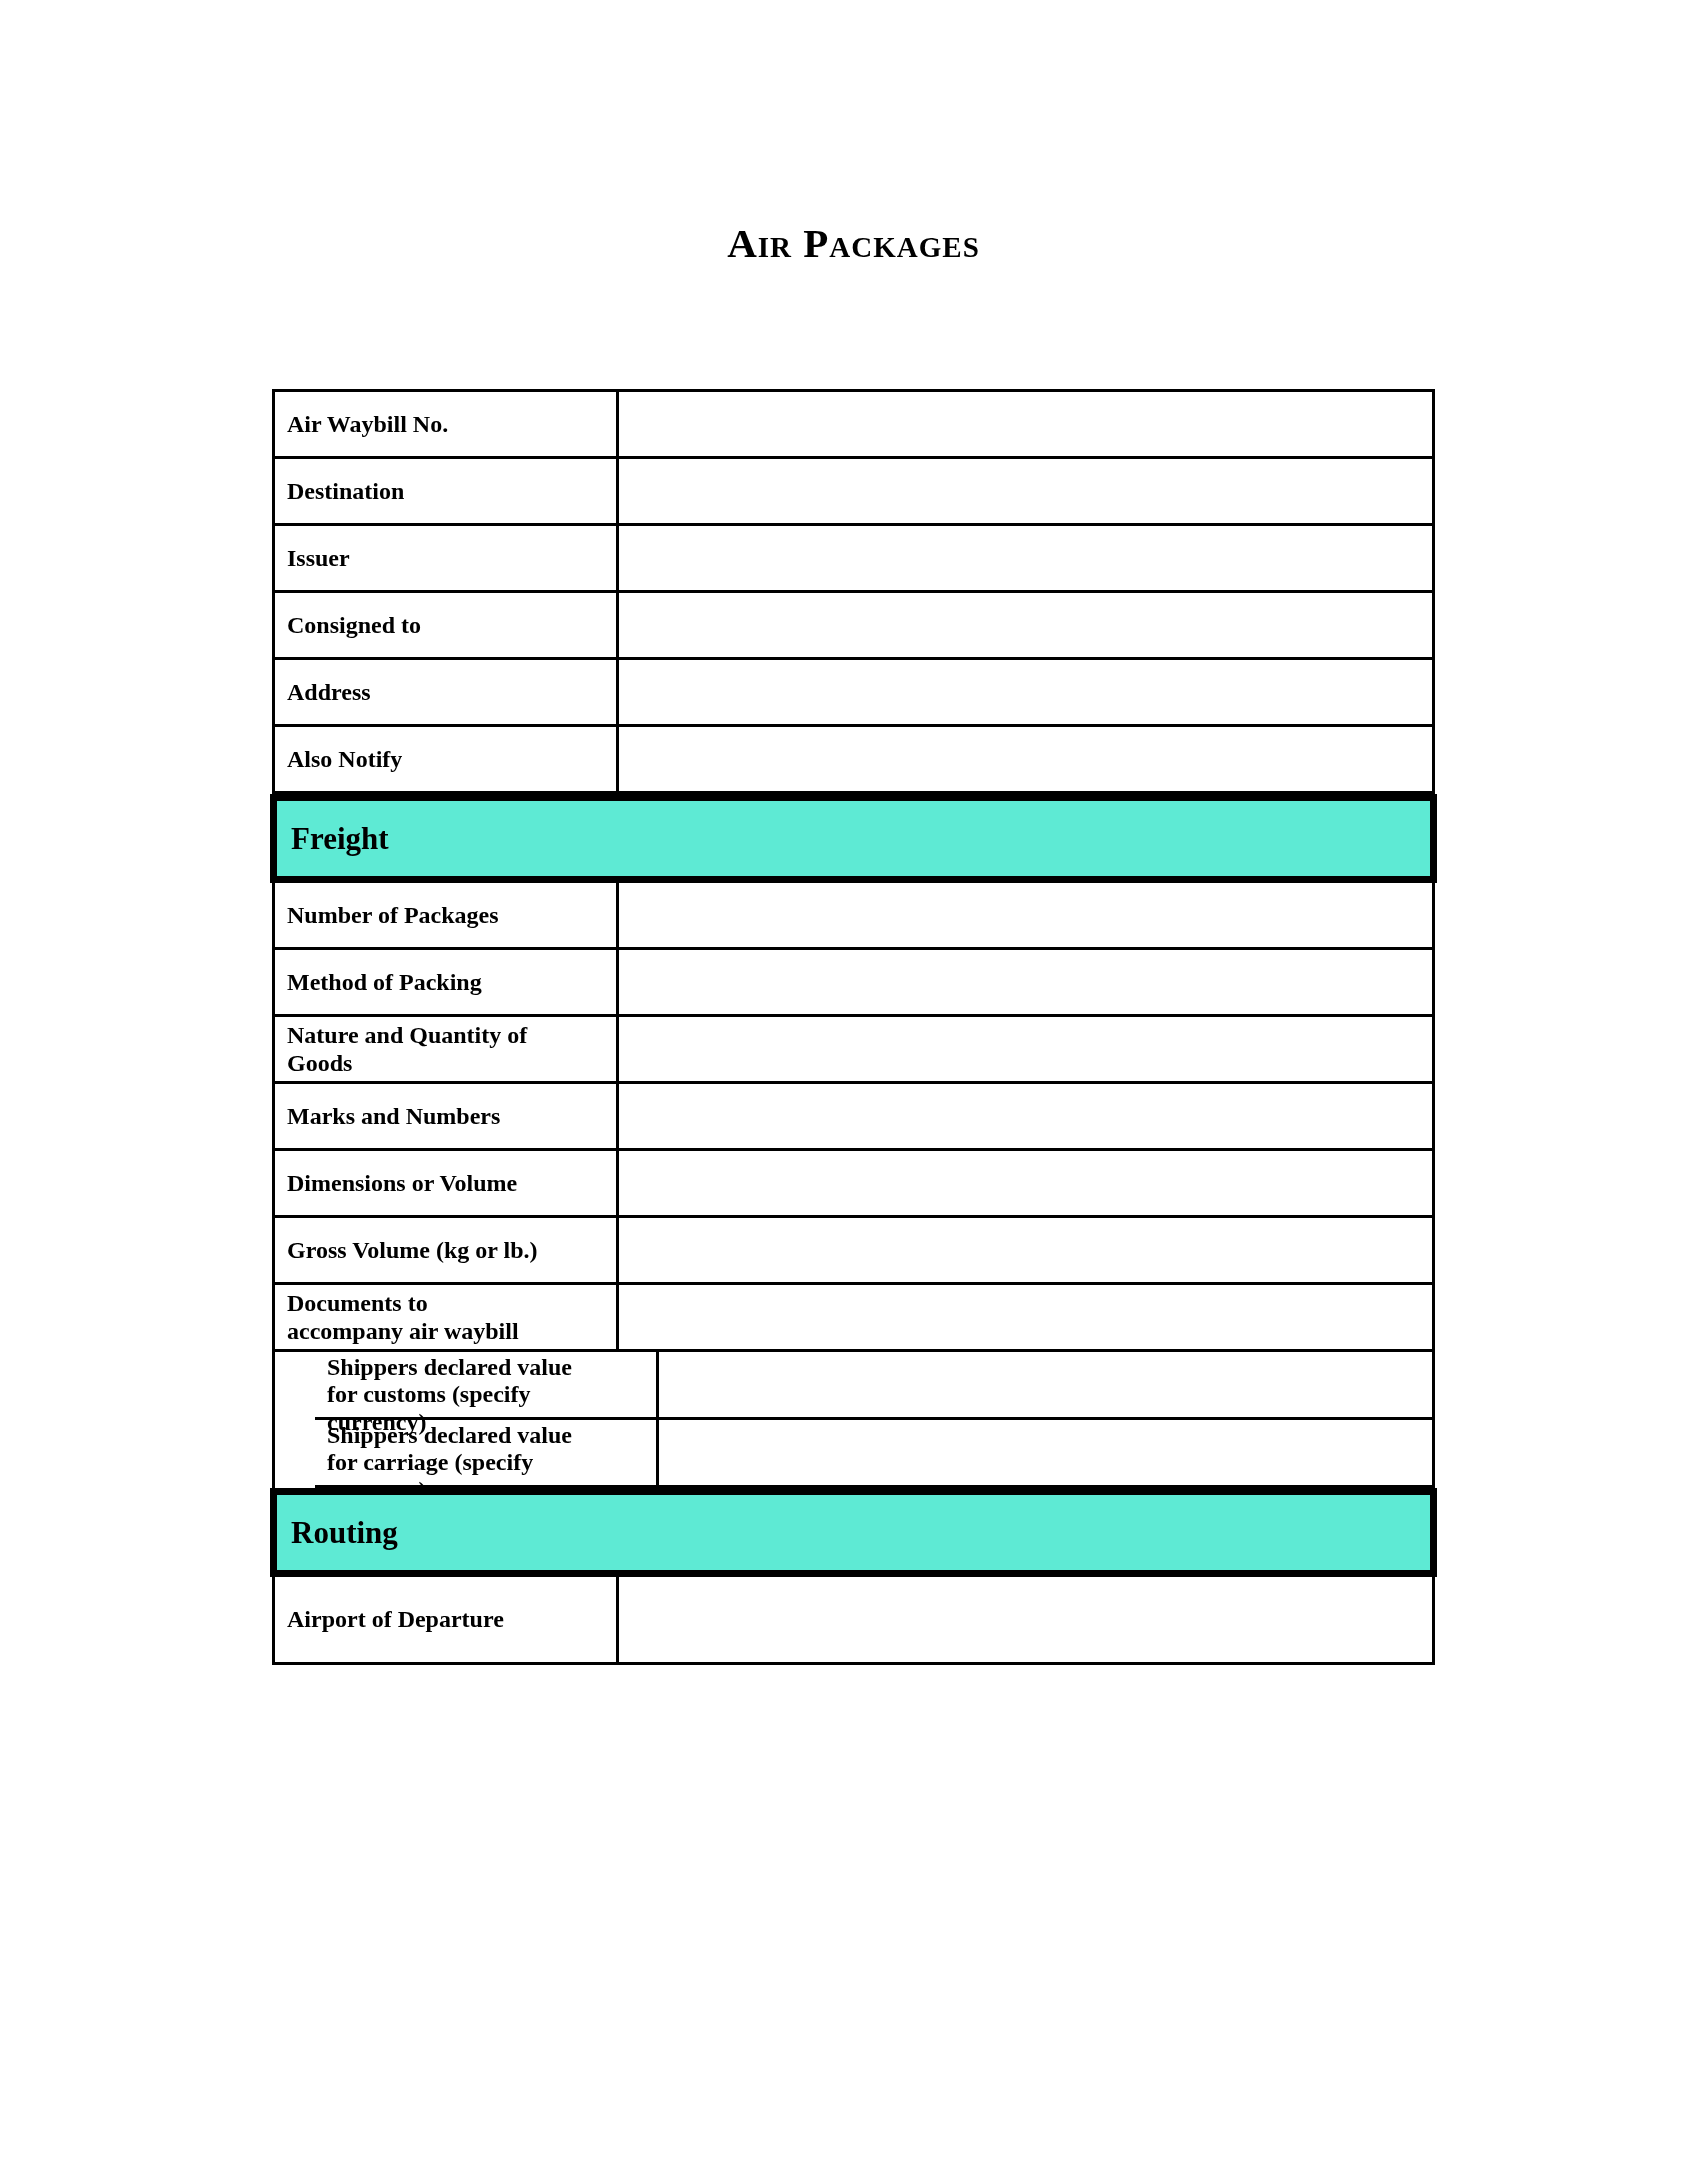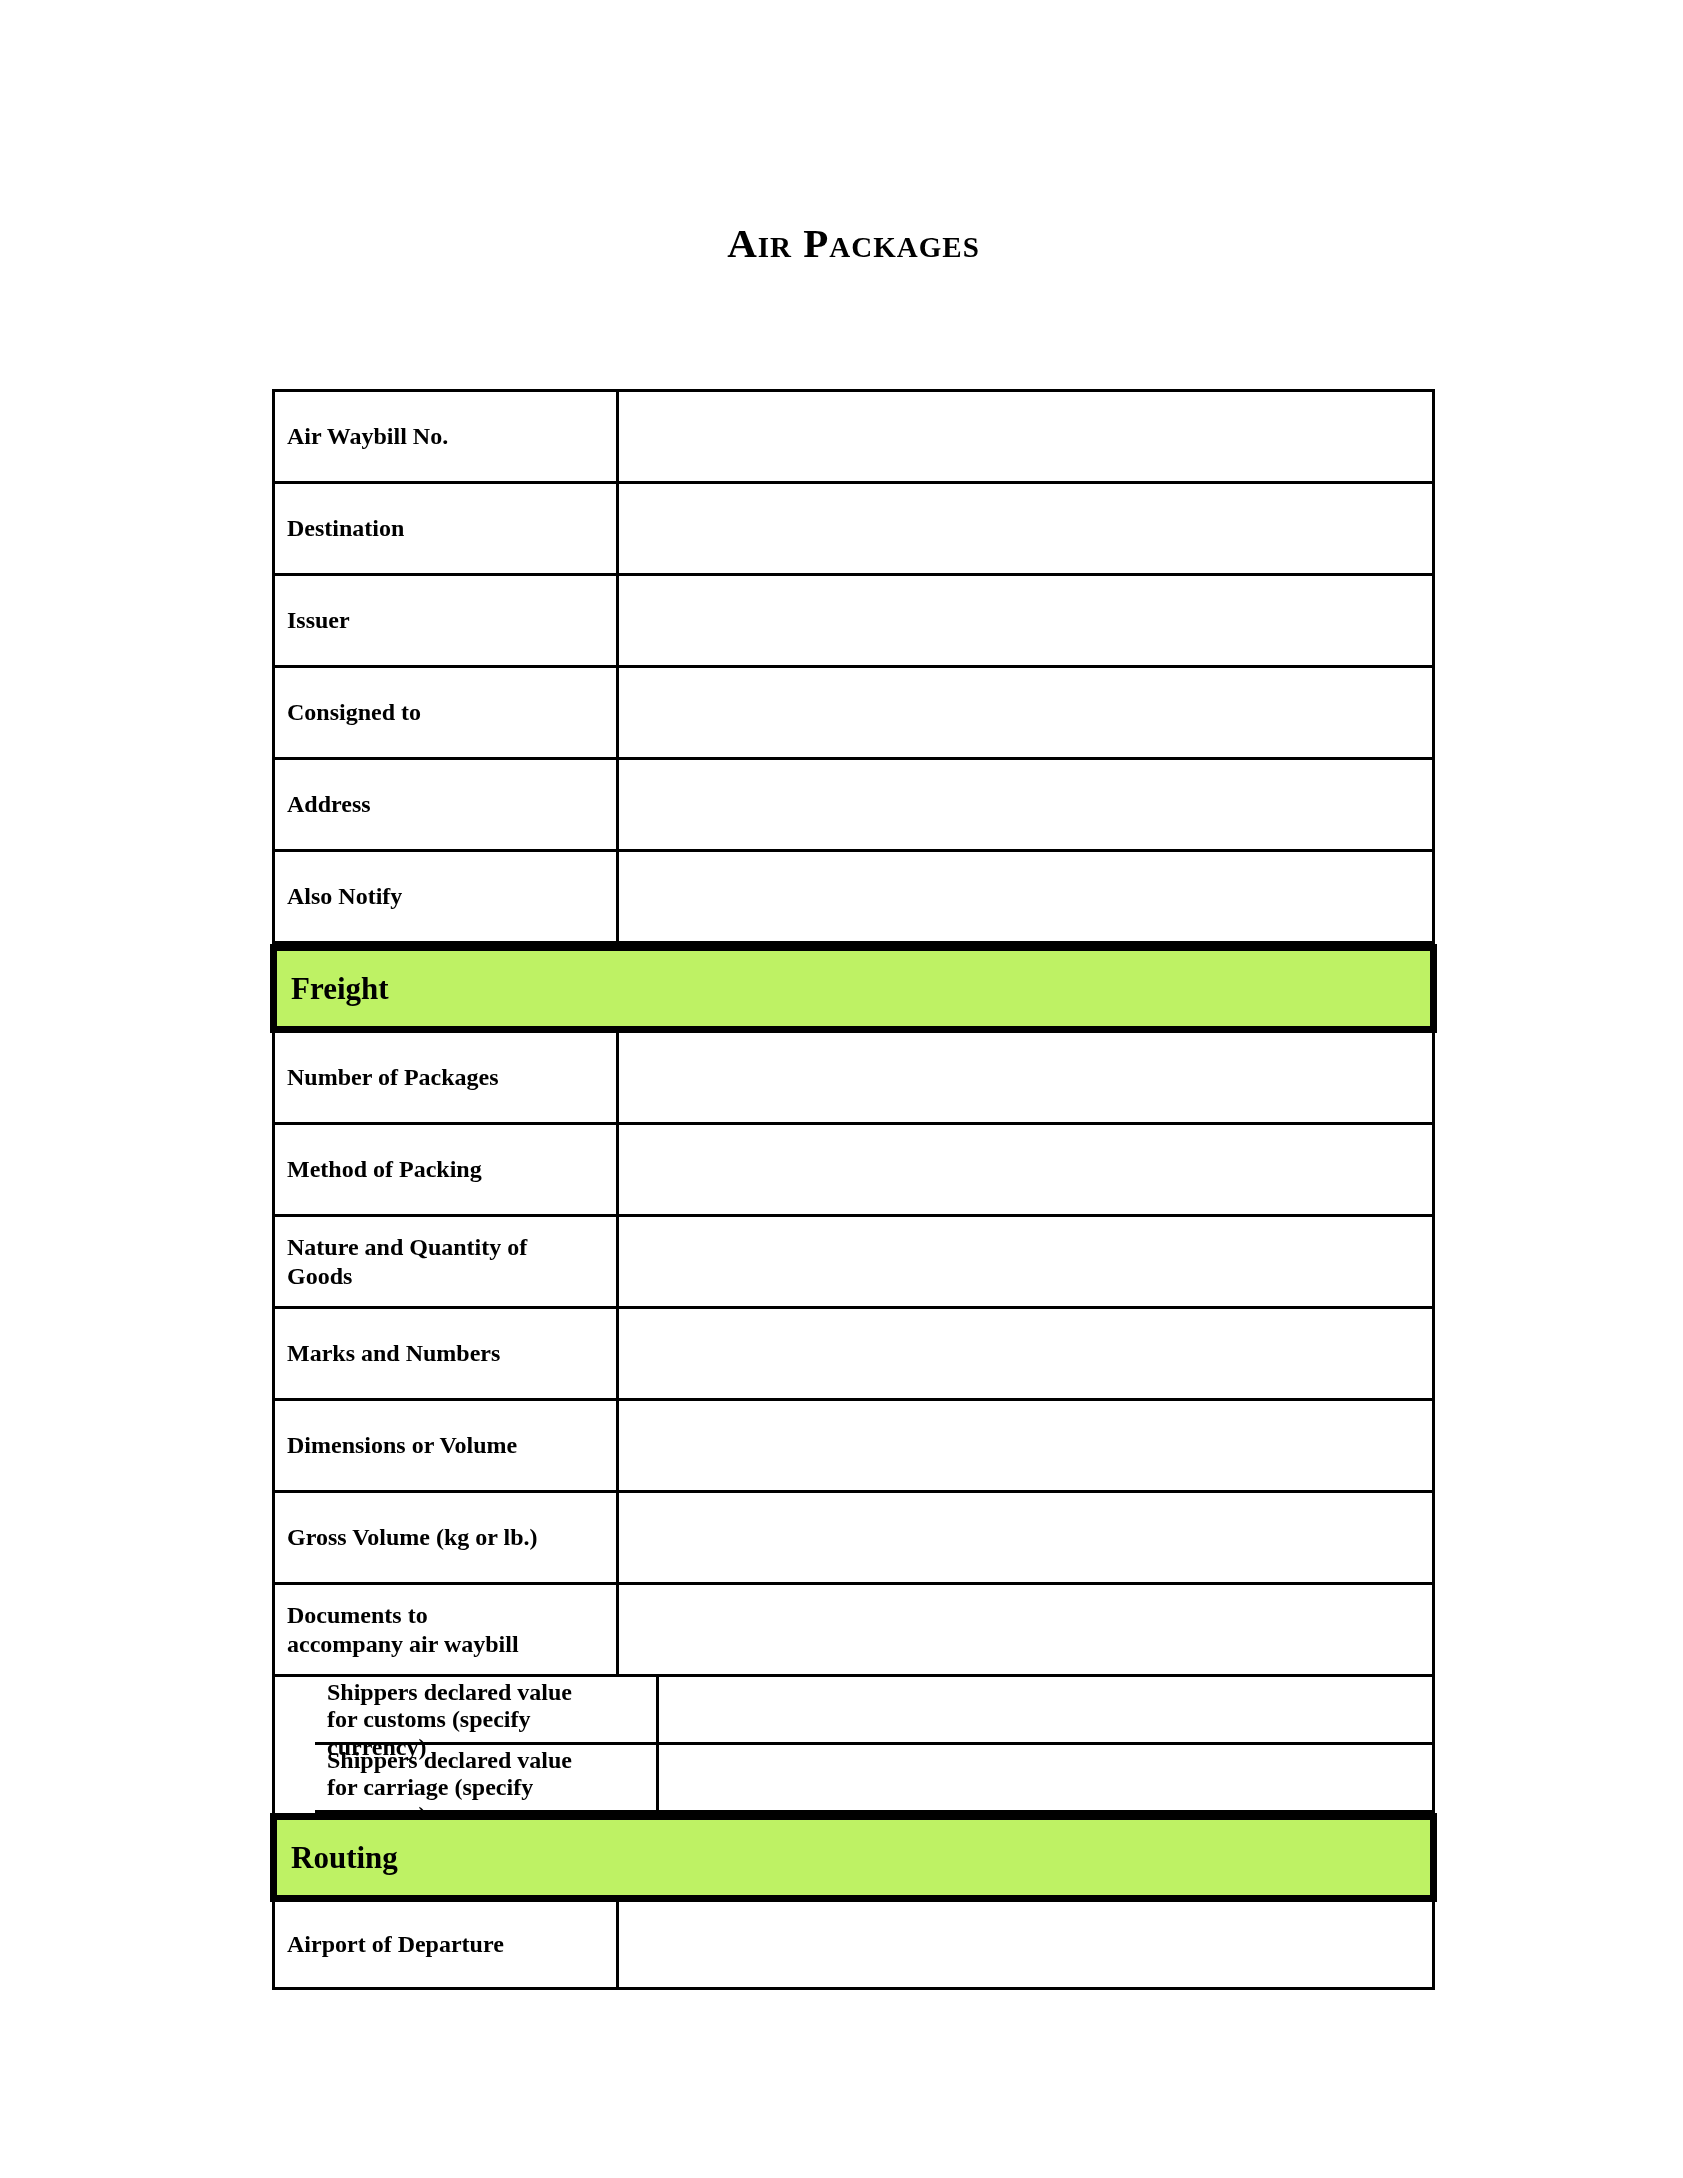--- a/index.html
+++ b/index.html
@@ -40,21 +40,21 @@
     position: absolute;
     left: 272px;
     top: 389px;
     width: 1163px;
     border: 3px solid #000000;
     box-sizing: border-box;
     background: #ffffff;
   }
   .row {
     display: flex;
-    height: 92px;
+    height: 67px;
     box-sizing: border-box;
     border-bottom: 3px solid #000000;
   }
   .row.tall { height: 68px; margin-left: 40px; }
   .row.last { border-bottom: none; height: 85px; border-radius: 20px; }
   .label-cell {
     width: 344px;
     box-sizing: border-box;
     border-right: 3px solid #000000;
     display: flex;
@@ -77,21 +77,21 @@
     background: #ffffff;
   }
   
   .section-row {
     box-sizing: border-box;
     height: 89px;
     border: 7px solid #000000;
     margin: 0 -5px;
     position: relative;
     z-index: 2;
-    background: #bef264;
+    background: #5eead4;
     display: flex;
     align-items: center;
     padding-left: 14px;
   }
   .section-text {
     font-weight: 700;
     font-size: 31px;
   }
 </style>
 </head>

